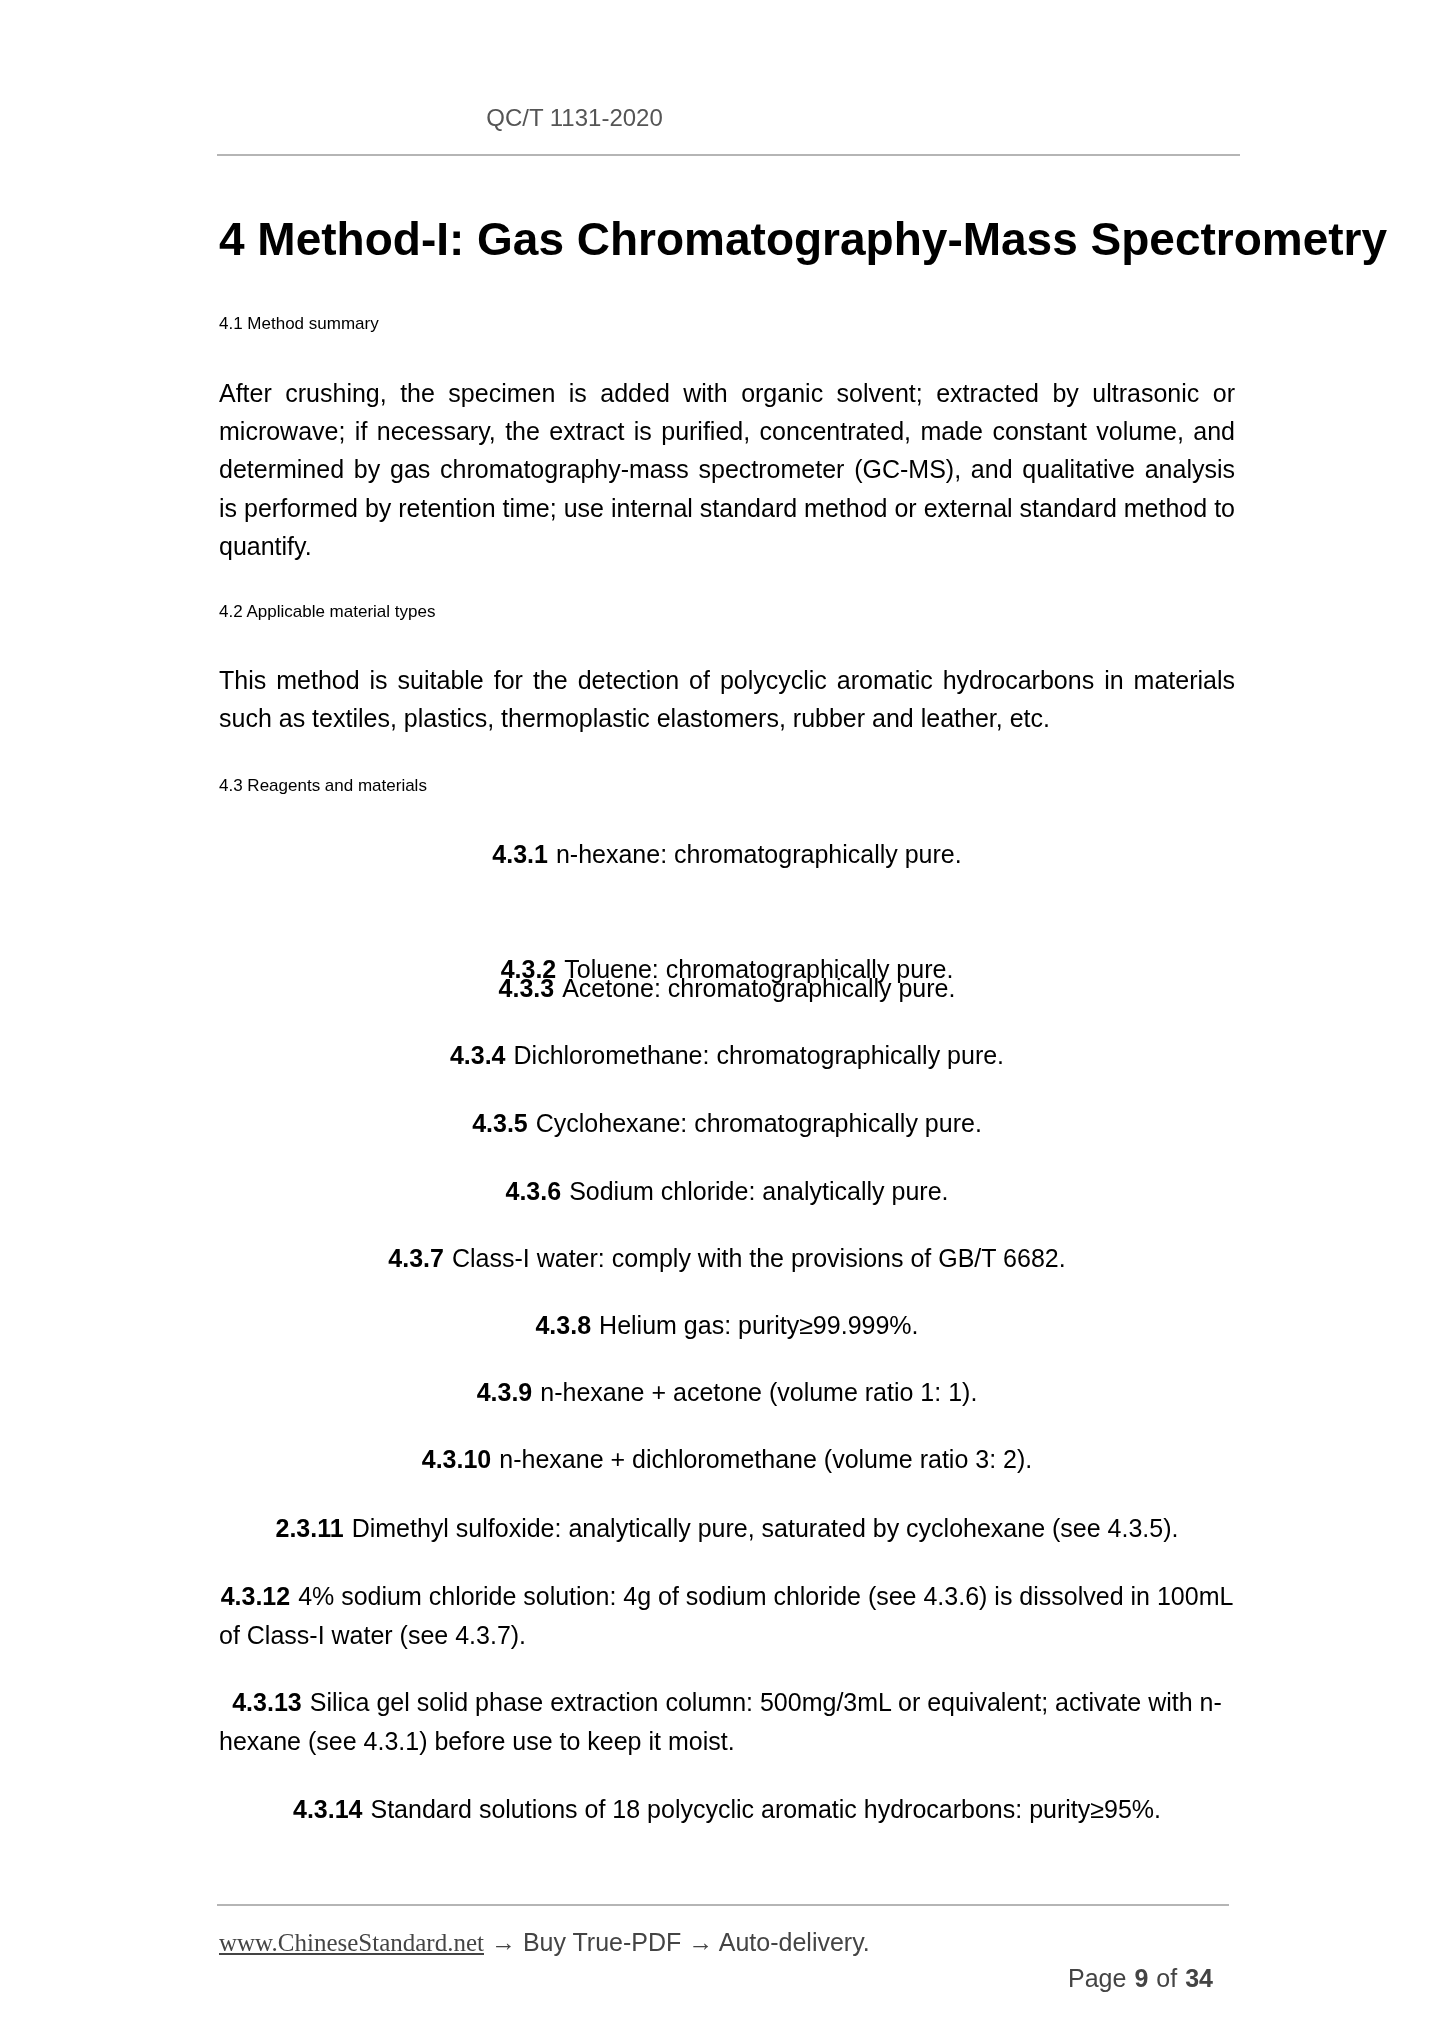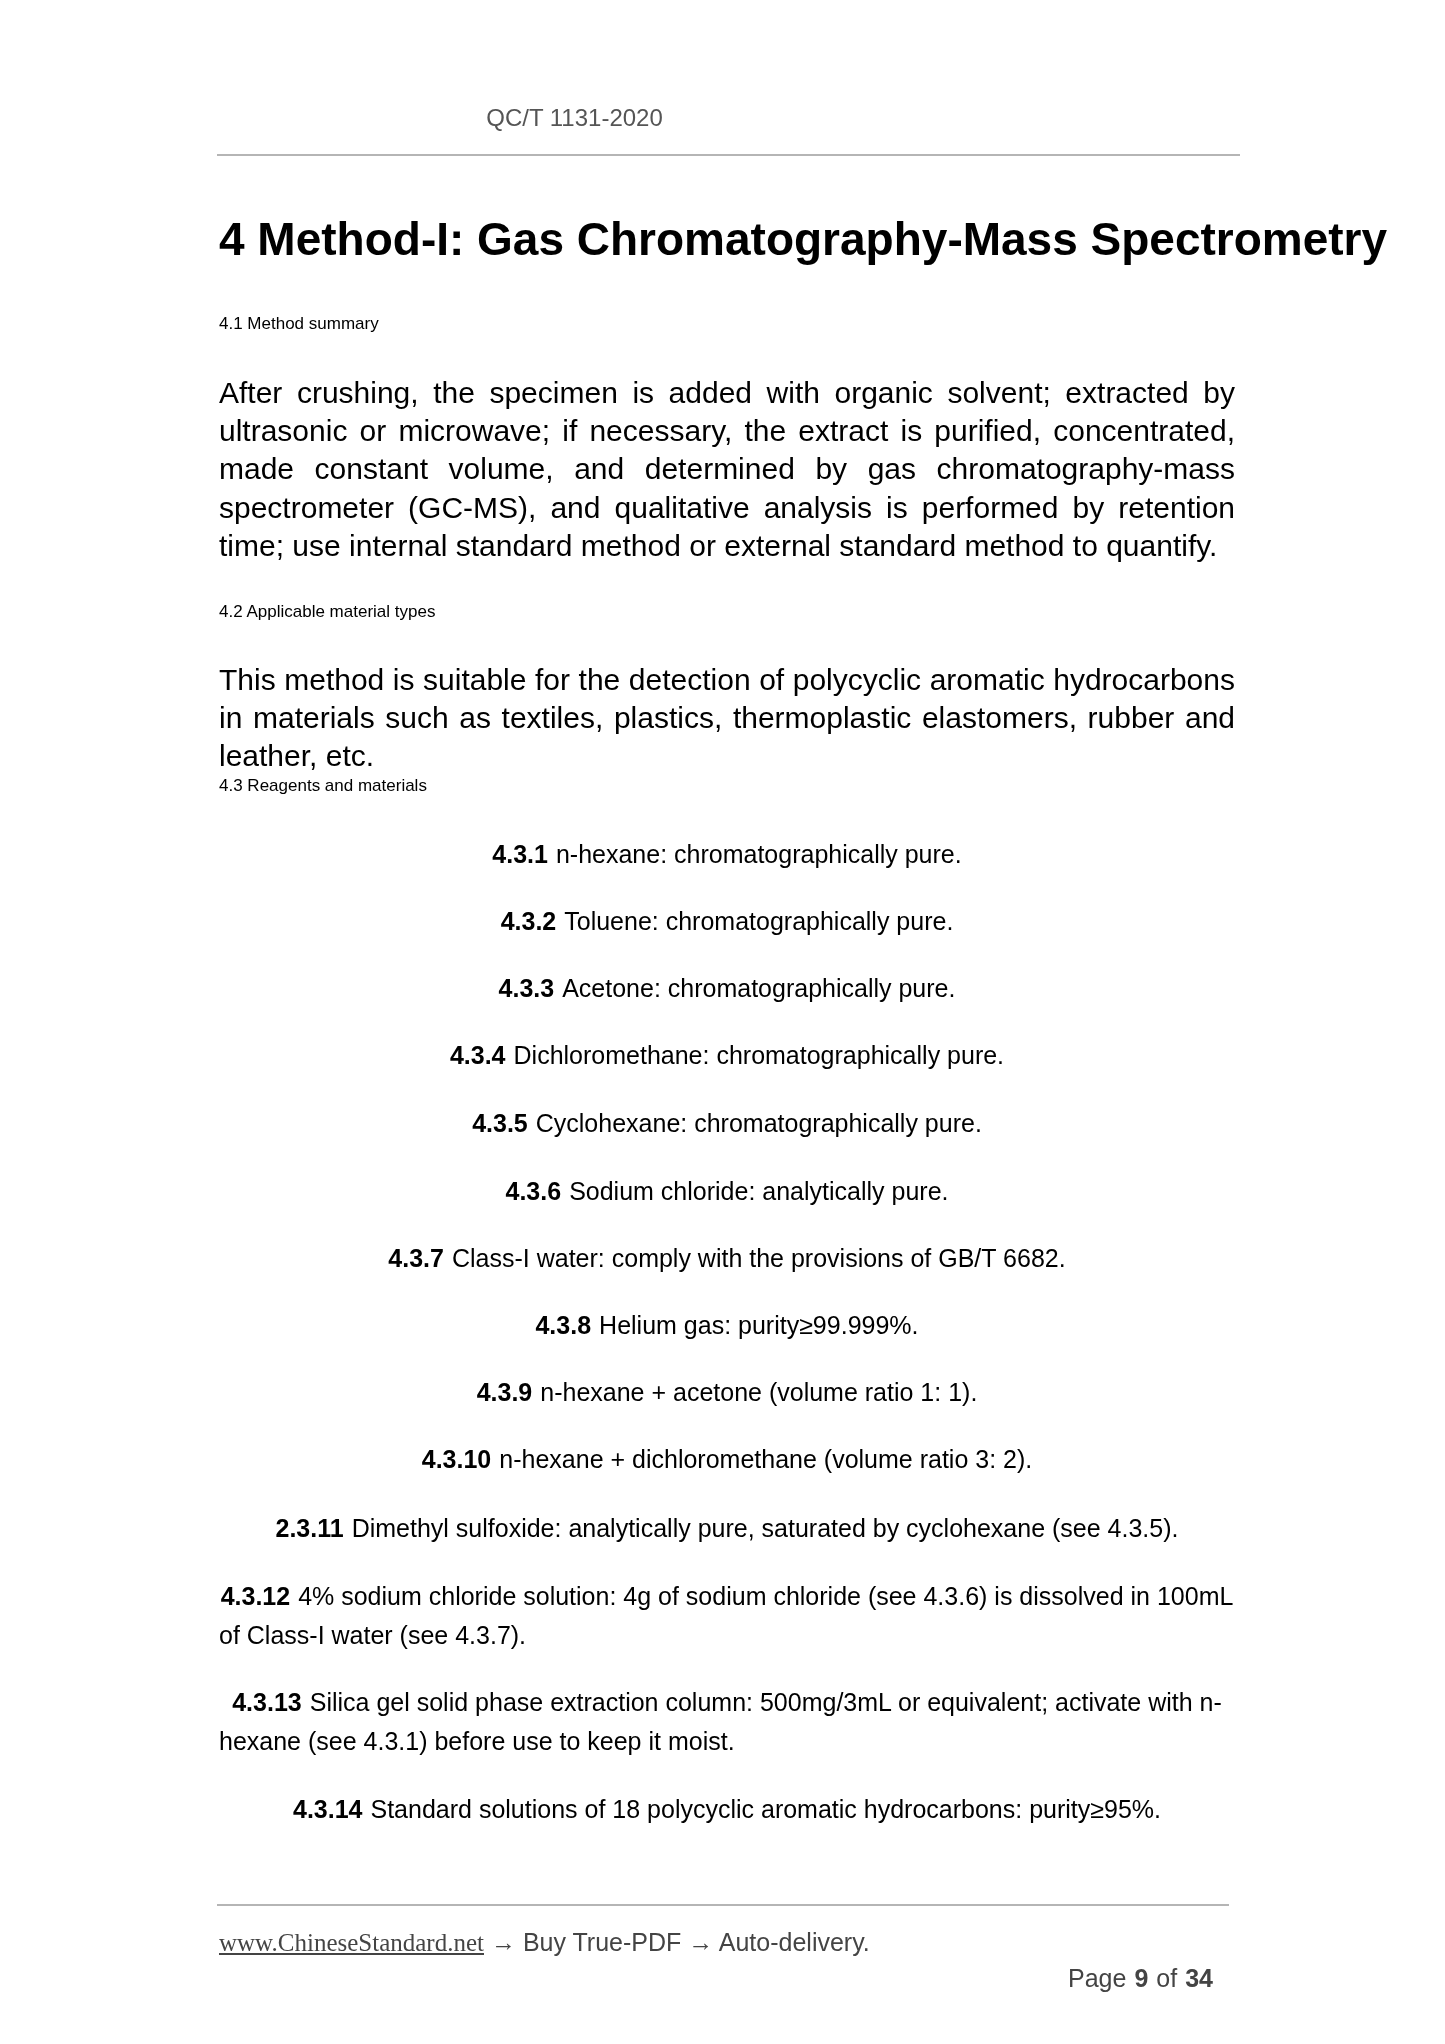--- a/index.html
+++ b/index.html
@@ -5,21 +5,21 @@
   html, body { margin: 0; padding: 0; background: #ffffff; }
   body { width: 1445px; height: 2044px; position: relative; overflow: hidden;
          font-family: "Liberation Sans", sans-serif; color: #000; }
   .abs { position: absolute; left: 219px; width: 1016px; }
   .hdr { position: absolute; left: 0; width: 1149px; top: 104px; text-align: center;
          font-size: 24px; color: #555; }
   .rule-top { position: absolute; left: 217px; width: 1023px; top: 154px; height: 0;
               border-top: 2px solid #b5b5b5; }
   .title { top: 216px; font-size: 46px; font-weight: bold; line-height: 46px; white-space: nowrap; }
   .h2 { font-size: 17px; font-weight: normal; line-height: 30px; white-space: nowrap; }
-  .p { font-size: 30px; line-height: 38.2px; text-align: justify; }
+  .p { font-size: 25px; line-height: 38.2px; text-align: justify; }
   .p.last-left { text-align-last: left; }
   .item { font-size: 25px; line-height: 38.5px; text-align: center; }
   .item b { font-weight: bold; }
   .rule-bot { position: absolute; left: 217px; width: 1012px; top: 1904px; height: 0;
               border-top: 2px solid #b5b5b5; }
   .footer { position: absolute; top: 1926px; font-size: 25px; line-height: 32px; color: #444; white-space: nowrap; }
   .footer-left { left: 219px; }
   .footer-left a { color: #444; text-decoration: underline; font-family: Liberation Serif, serif; }
   .footer-right { left: 1068px; margin-top: 36px; }
   .footer-right b { font-weight: bold; }
@@ -35,21 +35,21 @@
 
 <div class="abs h2" style="top:309px">4.1 Method summary</div>
 <div class="abs p last-left" style="top:374px">After crushing, the specimen is added with organic solvent; extracted by ultrasonic or microwave; if necessary, the extract is purified, concentrated, made constant volume, and determined by gas chromatography-mass spectrometer (GC-MS), and qualitative analysis is performed by retention time; use internal standard method or external standard method to quantify.</div>
 
 <div class="abs h2" style="top:597px">4.2 Applicable material types</div>
 <div class="abs p last-left" style="top:661px">This method is suitable for the detection of polycyclic aromatic hydrocarbons in materials such as textiles, plastics, thermoplastic elastomers, rubber and leather, etc.</div>
 
 <div class="abs h2" style="top:771px">4.3 Reagents and materials</div>
 
 <div class="abs item" style="top:835px"><b>4.3.1</b><span class="sp"></span><span>n-hexane: chromatographically pure.</span></div>
-<div class="abs item" style="top:902px"><b>4.3.2</b><span class="sp"></span><span>Toluene: chromatographically pure.</span></div>
+<div class="abs item" style="top:950px"><b>4.3.2</b><span class="sp"></span><span>Toluene: chromatographically pure.</span></div>
 <div class="abs item" style="top:969px"><b>4.3.3</b><span class="sp"></span><span>Acetone: chromatographically pure.</span></div>
 <div class="abs item" style="top:1036px"><b>4.3.4</b><span class="sp"></span><span>Dichloromethane: chromatographically pure.</span></div>
 <div class="abs item" style="top:1104px"><b>4.3.5</b><span class="sp"></span><span>Cyclohexane: chromatographically pure.</span></div>
 <div class="abs item" style="top:1172px"><b>4.3.6</b><span class="sp"></span><span>Sodium chloride: analytically pure.</span></div>
 <div class="abs item" style="top:1239px"><b>4.3.7</b><span class="sp"></span><span>Class-I water: comply with the provisions of GB/T 6682.</span></div>
 <div class="abs item" style="top:1306px"><b>4.3.8</b><span class="sp"></span><span>Helium gas: purity≥99.999%.</span></div>
 <div class="abs item" style="top:1373px"><b>4.3.9</b><span class="sp"></span><span>n-hexane + acetone (volume ratio 1: 1).</span></div>
 <div class="abs item" style="top:1440px"><b>4.3.10</b><span class="sp"></span><span>n-hexane + dichloromethane (volume ratio 3: 2).</span></div>
 <div class="abs item" style="top:1509px"><b>2.3.11</b><span class="sp"></span><span>Dimethyl sulfoxide: analytically pure, saturated by cyclohexane (see 4.3.5).</span></div>
 <div class="abs item p last-left" style="top:1577px"><b>4.3.12</b><span class="sp"></span><span>4% sodium chloride solution: 4g of sodium chloride (see 4.3.6) is dissolved in 100mL of Class-I water (see 4.3.7).</span></div>

